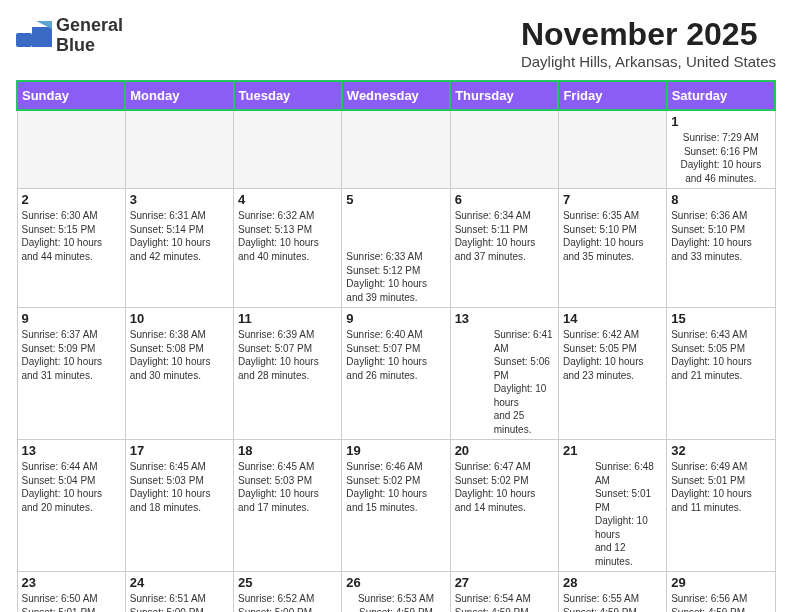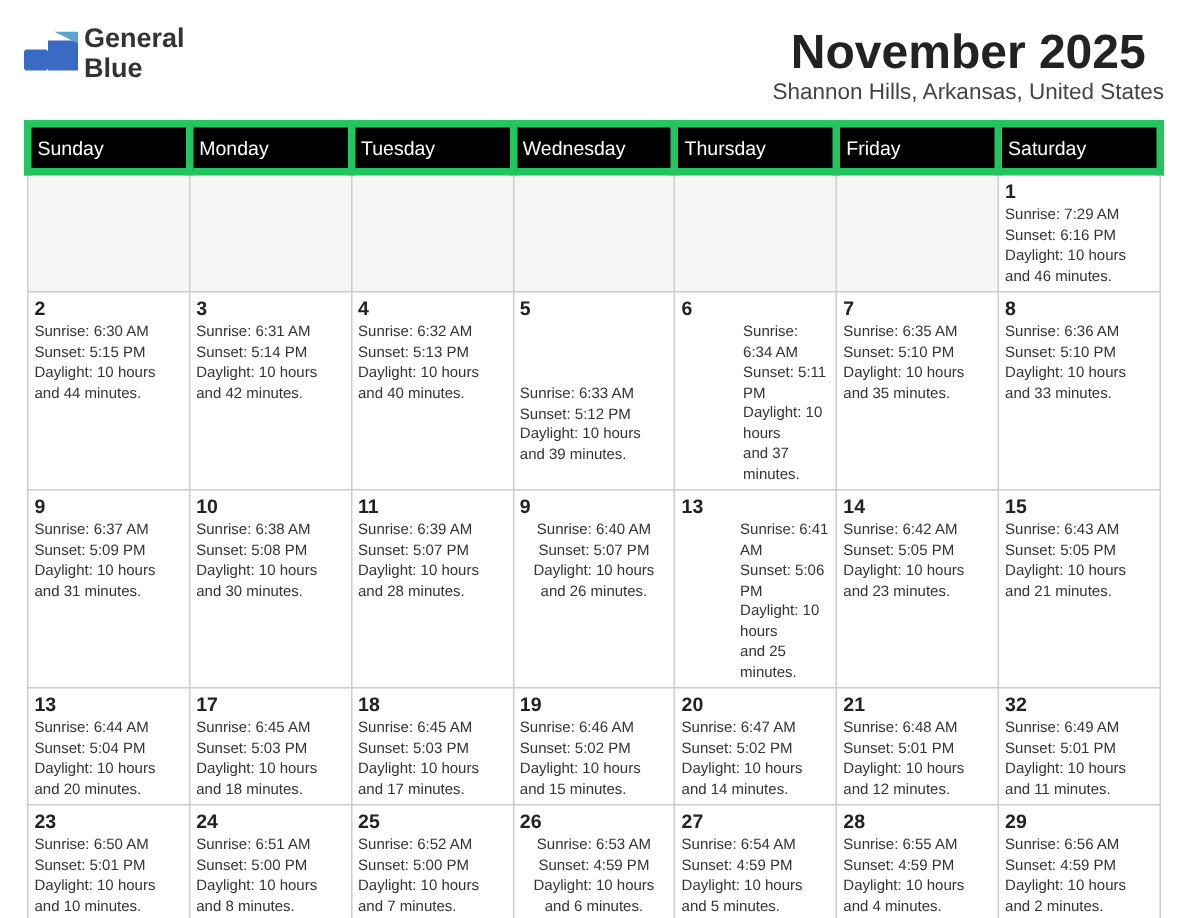--- a/index.html
+++ b/index.html
@@ -28,44 +28,44 @@
       line-height: 1.1;
     }
     .logo-text span {
       font-weight: bold;
     }
     .logo-icon {
       width: 36px;
       height: 30px;
     }
     .title-area {
-      text-align: center;
+      text-align: left;
     }
     .month-title {
       font-size: 32px;
       font-weight: bold;
       color: #222;
     }
     .location-title {
       font-size: 15px;
       color: #444;
     }
     table {
       width: 100%;
       border-collapse: collapse;
       table-layout: fixed;
     }
     thead th {
-      background-color: #000000;
+      background-color: #8b5cf6;
       color: #fff;
       font-size: 13px;
-      font-weight: normal;
+      font-weight: bold;
       padding: 6px 4px;
       text-align: left;
-      border: 5px solid #22c55e;
+      border: 2px solid #22c55e;
     }
     tbody td {
       border: 1px solid #ccc;
       vertical-align: top;
       padding: 3px 4px;
       font-size: 10.5px;
       color: #222;
       height: 72px;
       background: #fff;
     }
@@ -95,21 +95,21 @@
       <polygon points="16,6 36,6 36,26 16,26" fill="#3a6bc4"></polygon>
       <polygon points="20,0 36,0 36,8" fill="#5ba3d0"></polygon>
     </svg>
     <div class="logo-text">
       <div><span>General</span></div>
       <div><span>Blue</span></div>
     </div>
   </div>
   <div class="title-area">
     <div class="month-title">November 2025</div>
-    <div class="location-title">Shannon Hills, Arkansas, United States</div>
+    <div class="location-title">Daylight Hills, Arkansas, United States</div>
   </div>
 </div>
 
 <table>
   <thead>
     <tr>
       <th>Sunday</th>
       <th>Monday</th>
       <th>Tuesday</th>
       <th>Wednesday</th>
@@ -121,21 +121,21 @@
   <tbody id="calendar-body">
   <tr>
         <td class="empty"></td>
         <td class="empty"></td>
         <td class="empty"></td>
         <td class="empty"></td>
         <td class="empty"></td>
         <td class="empty"></td>
         <td>
           <span class="day-number">1</span>
-          <div class="day-info" style="white-space: pre-line;">Sunrise: 7:29 AM
+          <div class="day-info" style="white-space: pre-line; text-align: center;">Sunrise: 7:29 AM
 Sunset: 6:16 PM
 Daylight: 10 hours
 and 46 minutes.</div>
         </td>
       </tr>
       <tr>
         <td>
           <span class="day-number">2</span>
           <div class="day-info" style="white-space: pre-line;">Sunrise: 6:30 AM
 Sunset: 5:15 PM
@@ -158,21 +158,21 @@
         </td>
         <td>
           <span class="day-number">5</span>
           <div class="day-info" style="white-space: pre-line; margin-top: 43px;">Sunrise: 6:33 AM
 Sunset: 5:12 PM
 Daylight: 10 hours
 and 39 minutes.</div>
         </td>
         <td>
           <span class="day-number">6</span>
-          <div class="day-info" style="white-space: pre-line; margin-left: 41px;">Sunrise: 6:34 AM
+          <div class="day-info" style="white-space: pre-line;">Sunrise: 6:34 AM
 Sunset: 5:11 PM
 Daylight: 10 hours
 and 37 minutes.</div>
         </td>
         <td>
           <span class="day-number">7</span>
           <div class="day-info" style="white-space: pre-line;">Sunrise: 6:35 AM
 Sunset: 5:10 PM
 Daylight: 10 hours
 and 35 minutes.</div>
@@ -202,21 +202,21 @@
         </td>
         <td>
           <span class="day-number">11</span>
           <div class="day-info" style="white-space: pre-line;">Sunrise: 6:39 AM
 Sunset: 5:07 PM
 Daylight: 10 hours
 and 28 minutes.</div>
         </td>
         <td>
           <span class="day-number">9</span>
-          <div class="day-info" style="white-space: pre-line; text-align: center;">Sunrise: 6:40 AM
+          <div class="day-info" style="white-space: pre-line;">Sunrise: 6:40 AM
 Sunset: 5:07 PM
 Daylight: 10 hours
 and 26 minutes.</div>
         </td>
         <td>
           <span class="day-number">13</span>
           <div class="day-info" style="white-space: pre-line; margin-left: 39px;">Sunrise: 6:41 AM
 Sunset: 5:06 PM
 Daylight: 10 hours
 and 25 minutes.</div>
@@ -267,21 +267,21 @@
         </td>
         <td>
           <span class="day-number">20</span>
           <div class="day-info" style="white-space: pre-line;">Sunrise: 6:47 AM
 Sunset: 5:02 PM
 Daylight: 10 hours
 and 14 minutes.</div>
         </td>
         <td>
           <span class="day-number">21</span>
-          <div class="day-info" style="white-space: pre-line;">Sunrise: 6:48 AM
+          <div class="day-info" style="white-space: pre-line; margin-left: 32px;">Sunrise: 6:48 AM
 Sunset: 5:01 PM
 Daylight: 10 hours
 and 12 minutes.</div>
         </td>
         <td>
           <span class="day-number">32</span>
           <div class="day-info" style="white-space: pre-line;">Sunrise: 6:49 AM
 Sunset: 5:01 PM
 Daylight: 10 hours
 and 11 minutes.</div>

